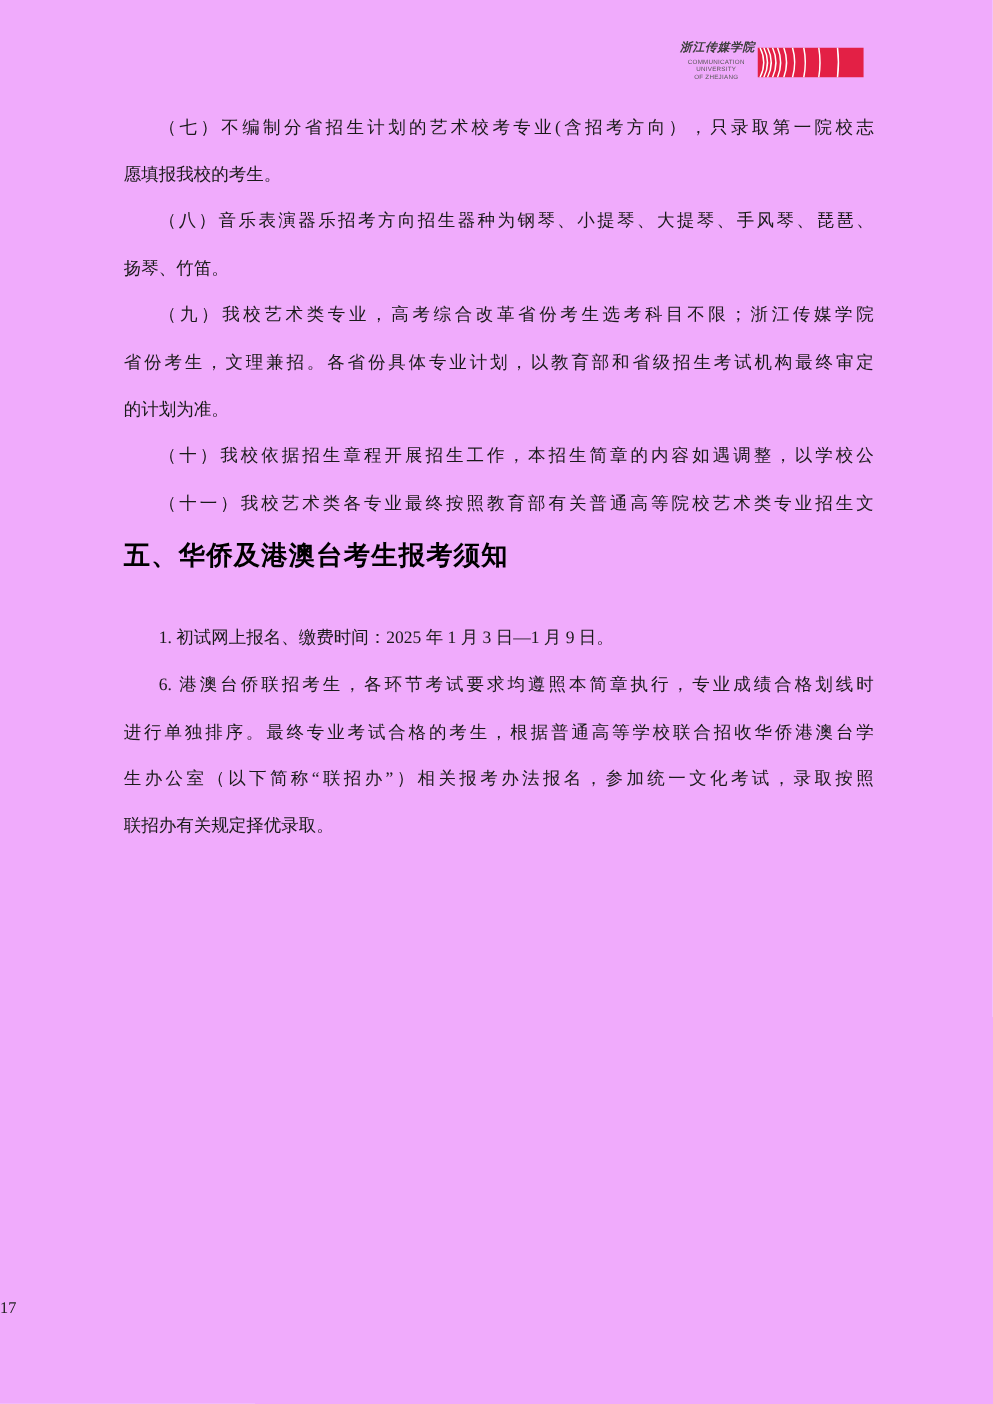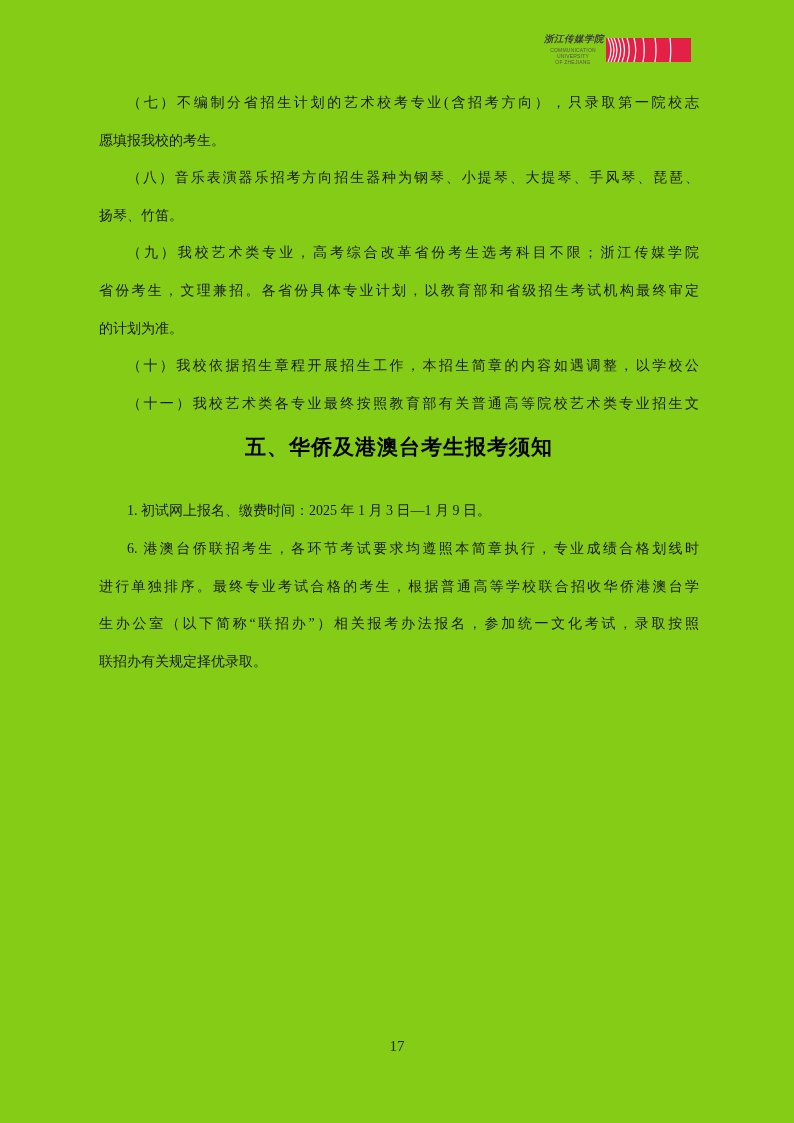--- a/index.html
+++ b/index.html
@@ -5,21 +5,21 @@
   html, body { margin: 0; padding: 0; }
   body {
     width: 794px; height: 1123px;
     background: #ffffff;
     position: relative;
     overflow: hidden;
     font-family: "Liberation Serif", "DejaVu Serif", serif;
   }
   .page {
     position: absolute; inset: 0;
-    background: #84cc16;
+    background: #f0abfc;
   }
 
   
   .logo {
     position: absolute;
     top: 35px; right: 103px;
     display: flex;
     align-items: center;
     gap: 4px;
   }
@@ -58,36 +58,35 @@
     line-height: 37.6px;
     text-align: justify;
     white-space: nowrap;       
     overflow: visible;
   }
   .line.cont { text-align-last: justify; white-space: normal; }
   .line.last { text-align-last: left; white-space: normal; }
   .line.first { text-indent: 2em; }
 
   .section-heading {
-    font-family: Liberation Sans, sans-serif;
+    font-family: Liberation Mono, monospace;
     font-size: 21px;
     font-weight: 700;
     line-height: 30px;
-    text-align: center;
+    text-align: left;
     letter-spacing: 1px;
     color: #000;
     margin: 10px 0 30px 0;
   }
 
   .page-number {
     position: absolute;
     top: 1038px;
     left: 0; width: 100%;
-    text-align: center;
-    font-size: 15px;
+    font-size: 13px;
     color: #222;
   }
 </style>
 </head>
 <body>
 
 <div class="page">
 
   <div class="logo">
     <div class="logo-text">

